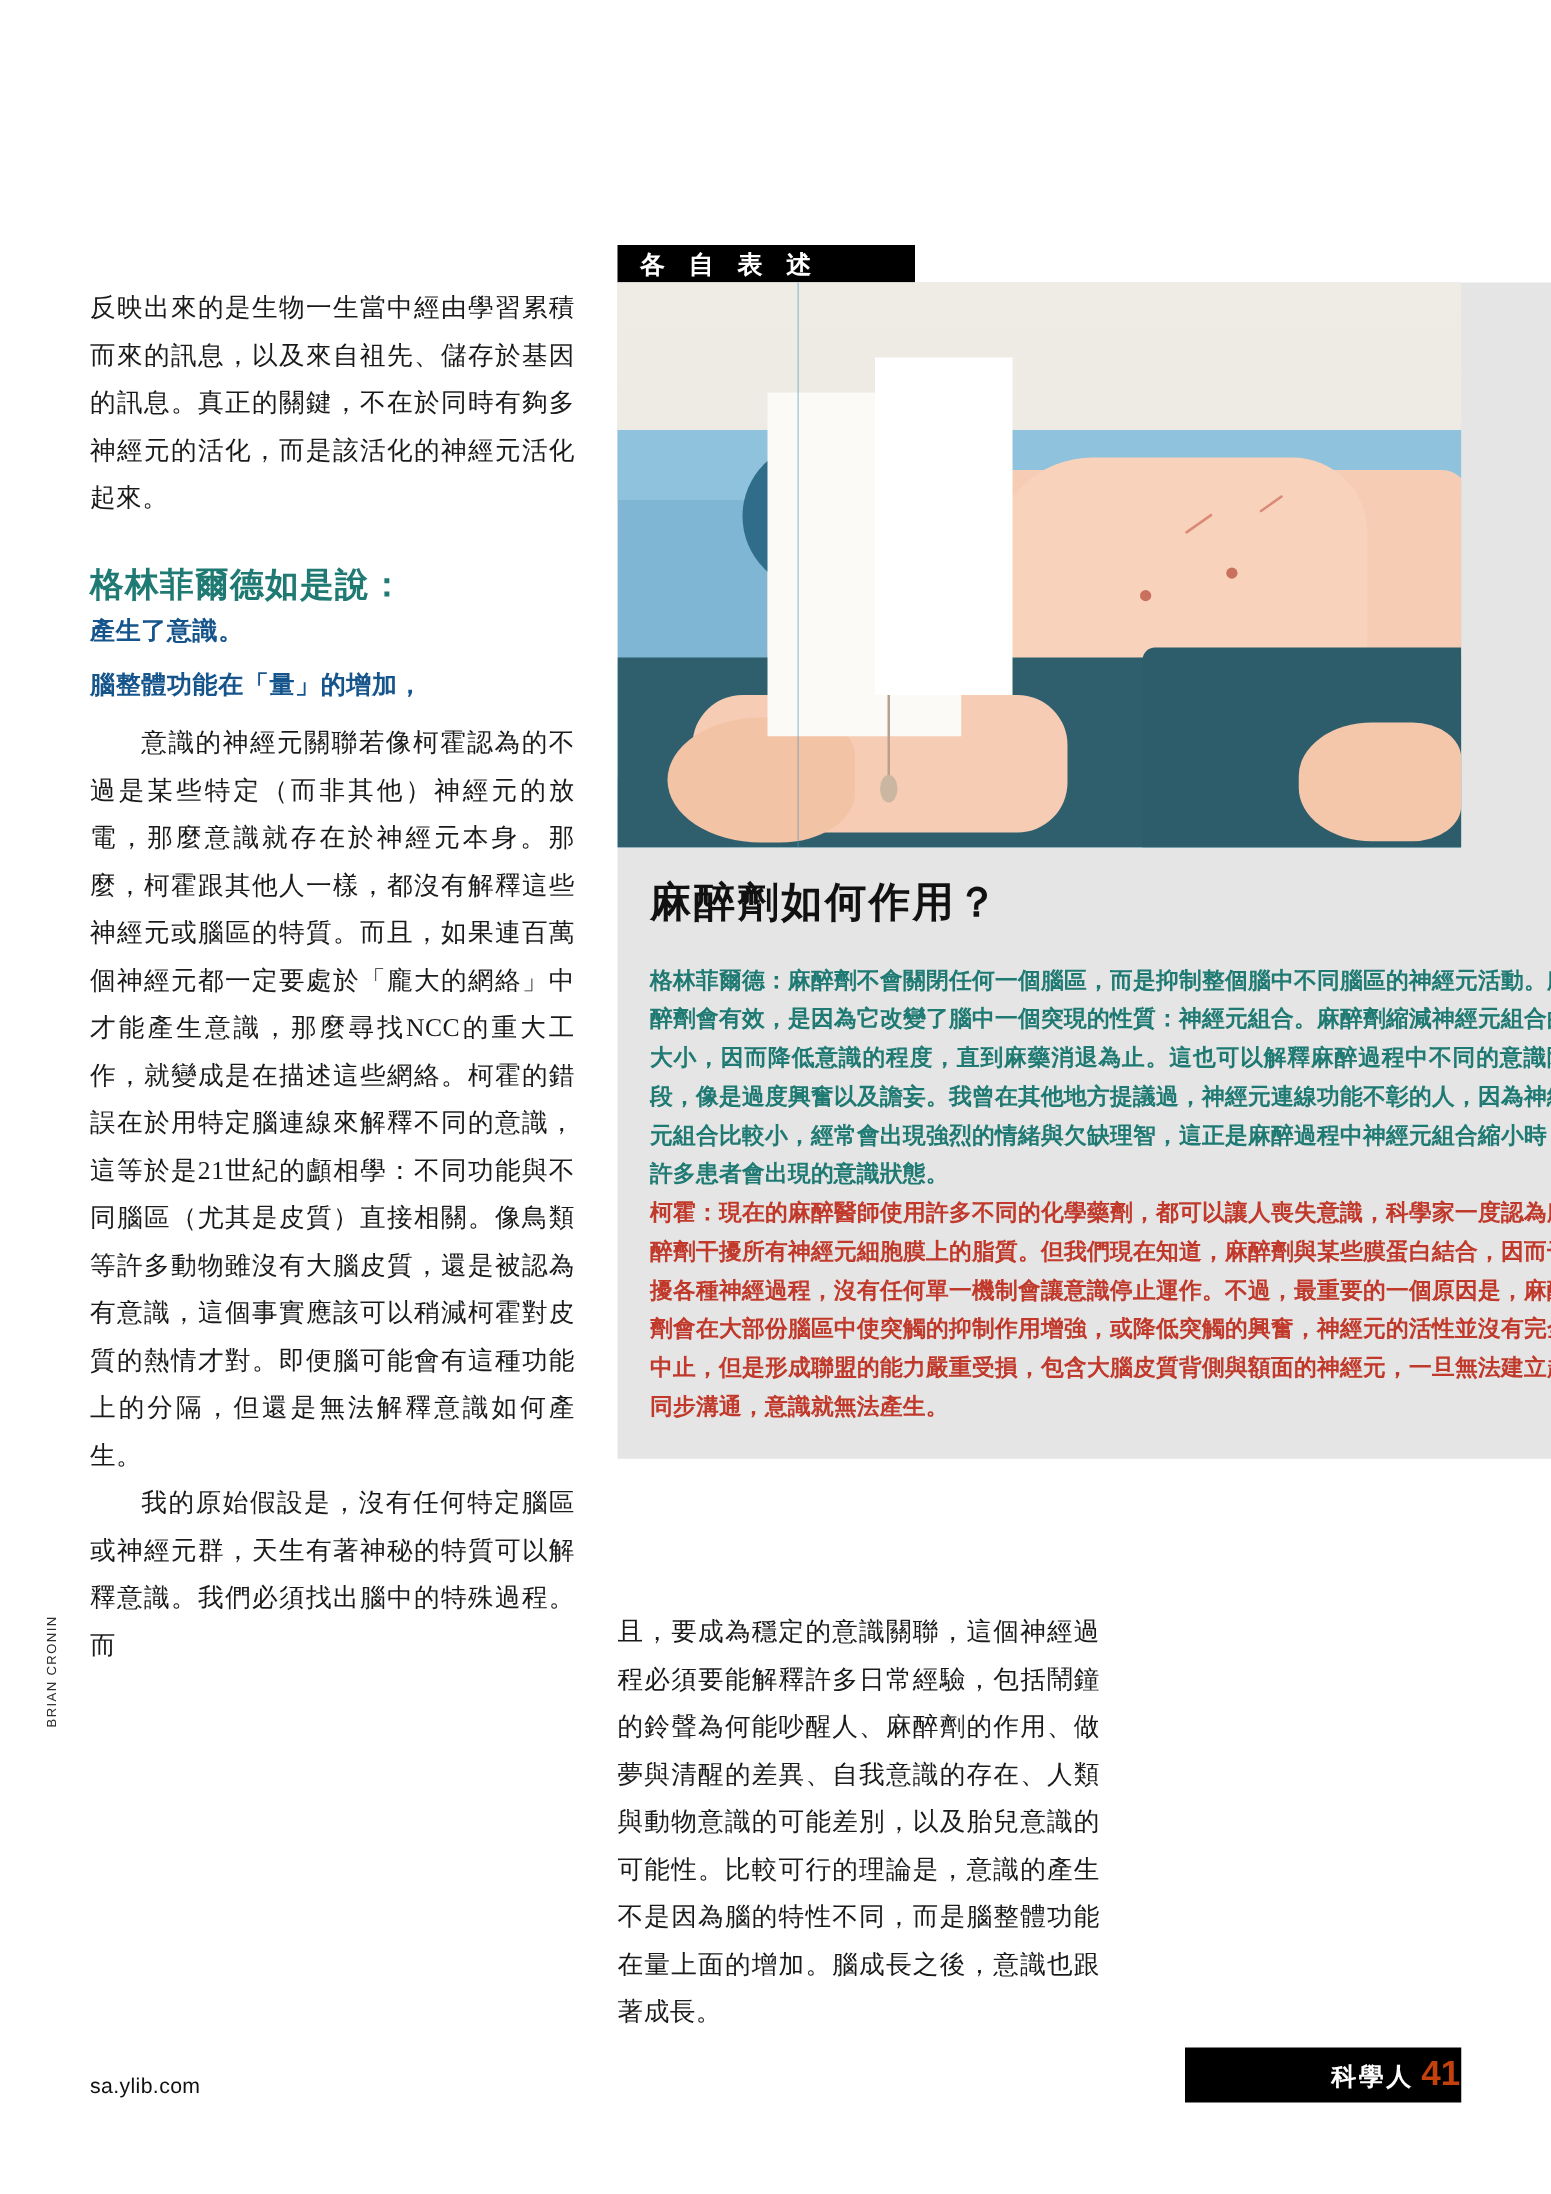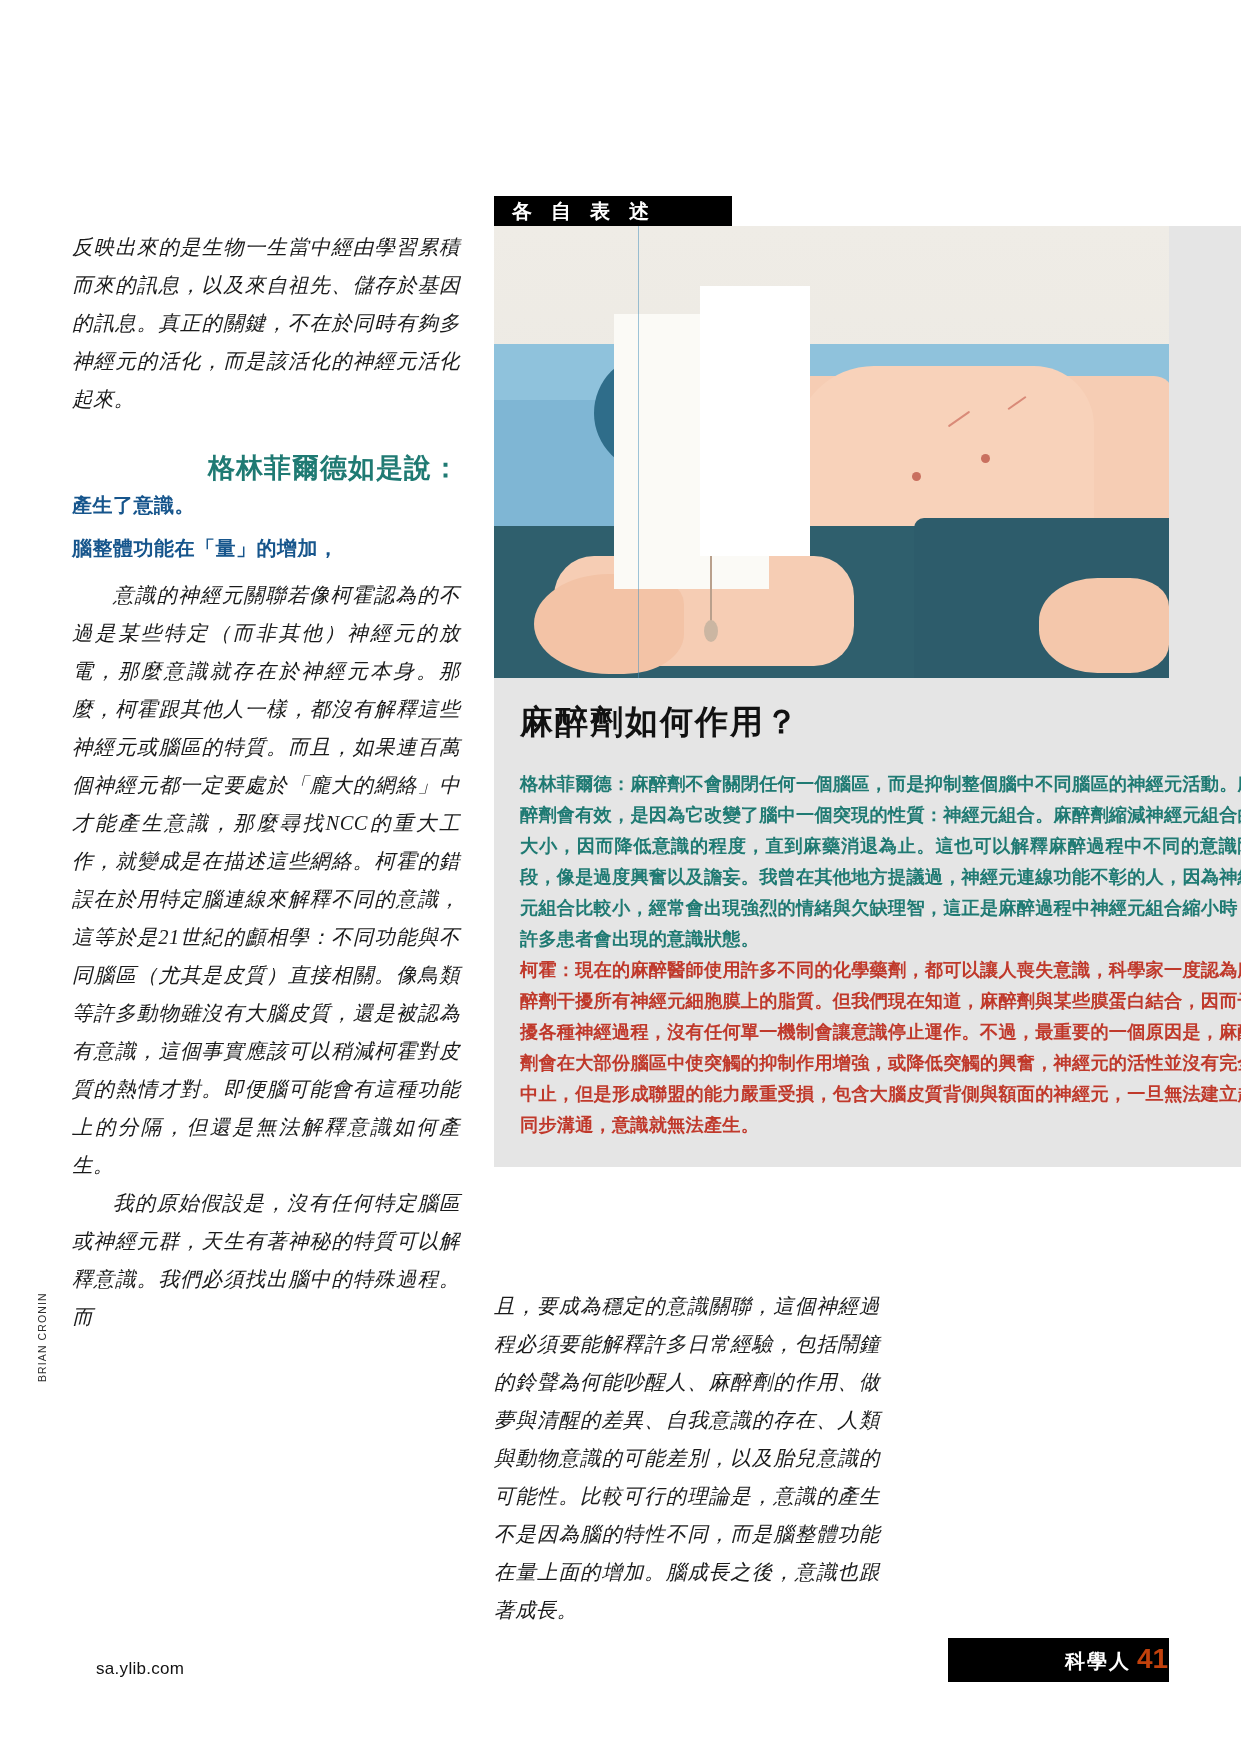--- a/index.html
+++ b/index.html
@@ -24,32 +24,30 @@
     width: 388px;
   }
   .body-p {
     font-size: 20.5px;
     line-height: 38px;
     color: #1a1a1a;
     text-align: justify;
     text-justify: inter-ideograph;
     margin: 0 0 0 0;
     letter-spacing: 0.4px;
-    font-style: italic;
   }
   .body-p.indent { text-indent: 2em; }
 
   .head-green {
     color: #1f7a73;
     font-size: 27px;
     line-height: 40px;
     font-weight: bold;
     margin: 30px 0 2px 0;
     letter-spacing: 1px;
-    text-align: right;
   }
   .sub-blue {
     color: #16558c;
     font-size: 20px;
     line-height: 31px;
     font-weight: bold;
     margin: 0 0 12px 0;
     letter-spacing: 0.5px;
   }
 
@@ -252,21 +250,20 @@
 
   
   .footer-url {
     position: absolute;
     left: 72px;
     top: 1659px;
     font-family: "Liberation Sans", sans-serif;
     font-size: 17px;
     color: #111;
     letter-spacing: 0.3px;
-    margin-left: 24px;
   }
   .footer-bar {
     position: absolute;
     left: 948px;
     top: 1638px;
     width: 221px;
     height: 44px;
     background: #000;
   }
   .footer-brand {

